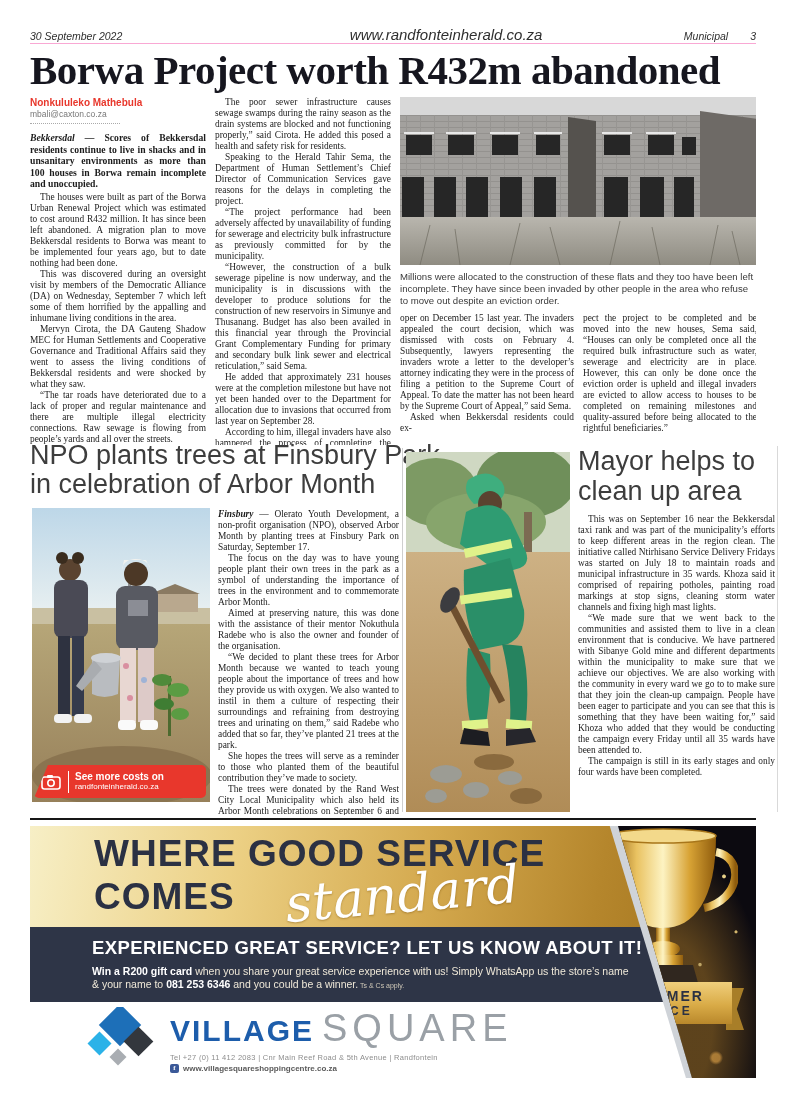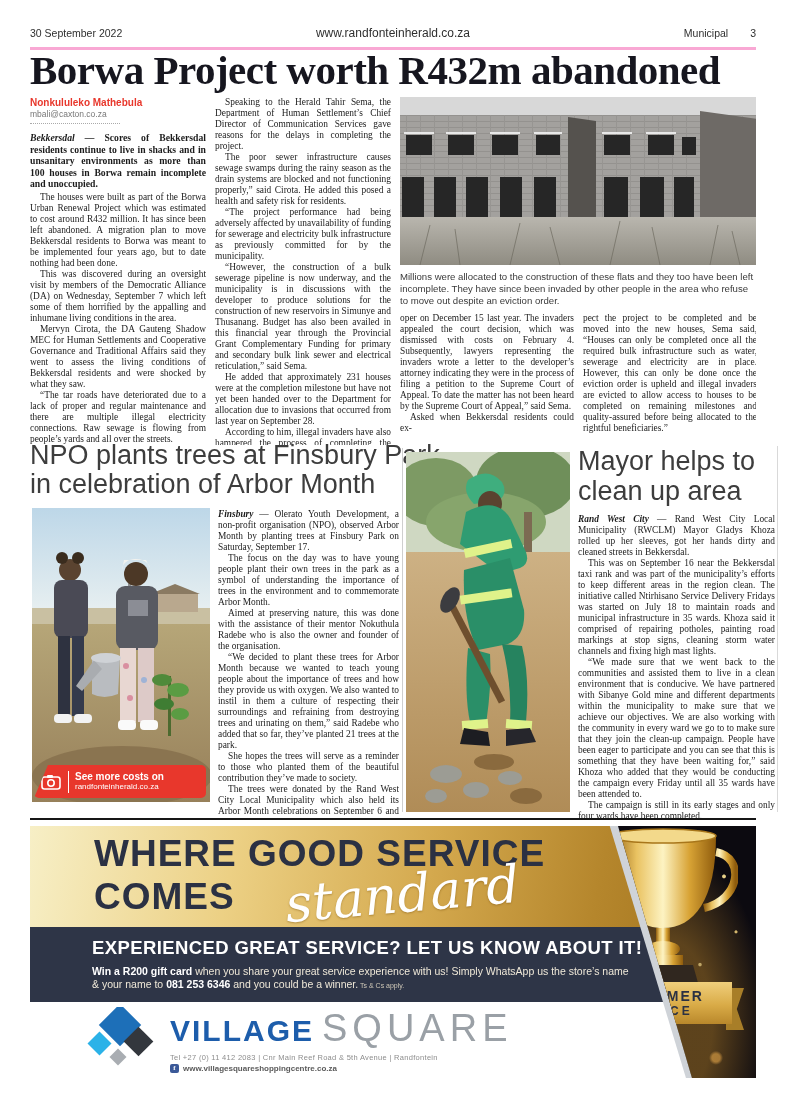--- a/index.html
+++ b/index.html
@@ -1,23 +1,23 @@
 <!DOCTYPE html>
 <html><head>
 <meta charset="utf-8">
 <style>
   html,body{margin:0;padding:0;background:#ffffff;}
   .page{position:relative;width:786px;height:1113px;background:#ffffff;overflow:hidden;
         font-family:"Liberation Serif",serif;color:#1c1c1c;}
   
   .page-header{position:absolute;top:26px;left:30px;width:726px;display:flex;align-items:baseline;
-        border-bottom:3px solid #f9a8d4;padding-bottom:7px;
-        font-family:"Liberation Sans",sans-serif;font-size:10.5px;color:#2f2f2f;}
+        border-bottom:1px solid #f9a8d4;
+        font-family:"Liberation Sans",sans-serif;font-size:10.5px;color:#2f2f2f;font-style:italic;}
   .hdr-date{flex:1;text-align:left;}
-  .hdr-url{flex:1.4;text-align:center;font-size:12px;}
+  .hdr-url{flex:1.4;text-align:right;font-size:15px;}
   .hdr-right{flex:1;text-align:right;}
   .hdr-section{margin-right:22px;}
   
   .headline1{position:absolute;top:48px;left:30px;width:726px;margin:0;
         font-family:"Liberation Serif",serif;font-weight:bold;font-size:41px;line-height:44px;
         letter-spacing:-0.5px;color:#16161f;white-space:nowrap;}
   
   .art1{position:absolute;top:97px;left:30px;width:726px;height:348px;display:flex;gap:9px;overflow:hidden;}
   .a1col{width:176px;flex:0 0 176px;}
   .a1right{flex:1;}
@@ -128,23 +128,23 @@
         <div class="byline-name">Nonkululeko Mathebula</div>
         <div class="byline-email">mbali@caxton.co.za</div>
       </div>
       <p class="lead"><span class="dl">Bekkersdal —</span> <span>Scores of Bekkersdal residents continue to live in shacks and in unsanitary environments as more than 100 houses in Borwa remain incomplete and unoccupied.</span></p>
       <p class="bp">The houses were built as part of the Borwa Urban Renewal Project which was estimated to cost around R432 million. It has since been left abandoned. A migration plan to move Bekkersdal residents to Borwa was meant to be implemented four years ago, but to date nothing had been done.</p>
       <p class="bp">This was discovered during an oversight visit by members of the Democratic Alliance (DA) on Wednesday, September 7 which left some of them horrified by the appalling and inhumane living conditions in the area.</p>
       <p class="bp">Mervyn Cirota, the DA Gauteng Shadow MEC for Human Settlements and Cooperative Governance and Traditional Affairs said they went to assess the living conditions of Bekkersdal residents and were shocked by what they saw.</p>
       <p class="bp">“The tar roads have deteriorated due to a lack of proper and regular maintenance and there are multiple illegal electricity connections. Raw sewage is flowing from people’s yards and all over the streets.</p>
     </div>
     <div class="a1col">
+      <p class="bp">The poor sewer infrastructure causes sewage swamps during the rainy season as the drain systems are blocked and not functioning properly,” said Cirota. He added this posed a health and safety risk for residents.</p>
       <p class="bp">Speaking to the Herald Tahir Sema, the Department of Human Settlement’s Chief Director of Communication Services gave reasons for the delays in completing the project.</p>
-      <p class="bp">The poor sewer infrastructure causes sewage swamps during the rainy season as the drain systems are blocked and not functioning properly,” said Cirota. He added this posed a health and safety risk for residents.</p>
-      <p class="bp">“The project performance had being adversely affected by unavailability of funding for sewerage and electricity bulk infrastructure as previously committed for by the municipality.</p>
+      <p class="bp">“The project performance had been adversely affected by unavailability of funding for sewerage and electricity bulk infrastructure as previously committed for by the municipality.</p>
       <p class="bp">“However, the construction of a bulk sewerage pipeline is now underway, and the municipality is in discussions with the developer to produce solutions for the construction of new reservoirs in Simunye and Thusanang. Budget has also been availed in this financial year through the Provincial Grant Complementary Funding for primary and secondary bulk link sewer and electrical reticulation,” said Sema.</p>
       <p class="bp">He added that approximately 231 houses were at the completion milestone but have not yet been handed over to the Department for allocation due to invasions that occurred from last year on September 28.</p>
       <p class="bp">According to him, illegal invaders have also hampered the process of completing the houses.</p>
 
     </div>
     <div class="a1right">
       <svg class="photo-flats" viewBox="0 0 358 168">
         <rect width="358" height="34" fill="#d8d8d8"></rect>
         <rect y="18" width="358" height="114" fill="#9d9d9d"></rect>
         <rect y="18" width="358" height="114" fill="url(#brick)" opacity="0.5"></rect>
@@ -338,21 +338,20 @@
       <ellipse cx="88" cy="310" rx="20" ry="8"></ellipse>
         <ellipse cx="120" cy="344" rx="16" ry="8"></ellipse>
     </g>
   </svg>
 
   <div class="art3">
     <h2 class="h2mayor">
       <span>Mayor helps to</span><br>
       <span>clean up area</span>
     </h2>
-    <p class="bp cont"><span class="dl">Rand West City</span><span> — Rand West City Local Municipality (RWCLM) Mayor Gladys Khoza rolled up her sleeves, got her hands dirty and cleaned streets in Bekkersdal.</span></p>
     <p class="bp">This was on September 16 near the Bekkersdal taxi rank and was part of the municipality’s efforts to keep different areas in the region clean. The initiative called Ntirhisano Service Delivery Fridays was started on July 18 to maintain roads and municipal infrastructure in 35 wards. Khoza said it comprised of repairing potholes, painting road markings at stop signs, cleaning storm water channels and fixing high mast lights.</p>
     <p class="bp">“We made sure that we went back to the communities and assisted them to live in a clean environment that is conducive. We have partnered with Sibanye Gold mine and different departments within the municipality to make sure that we achieve our objectives. We are also working with the community in every ward we go to to make sure that they join the clean-up campaign. People have been eager to participate and you can see that this is something that they have been waiting for,” said Khoza who added that they would be conducting the campaign every Friday until all 35 wards have been attended to.</p>
     <p class="bp">The campaign is still in its early stages and only four wards have been completed.</p>
 
   </div>
 
   <div class="page-edge" style="left:777px;"></div>
 
   <div class="hr-ad"></div>
   <div class="ad">

